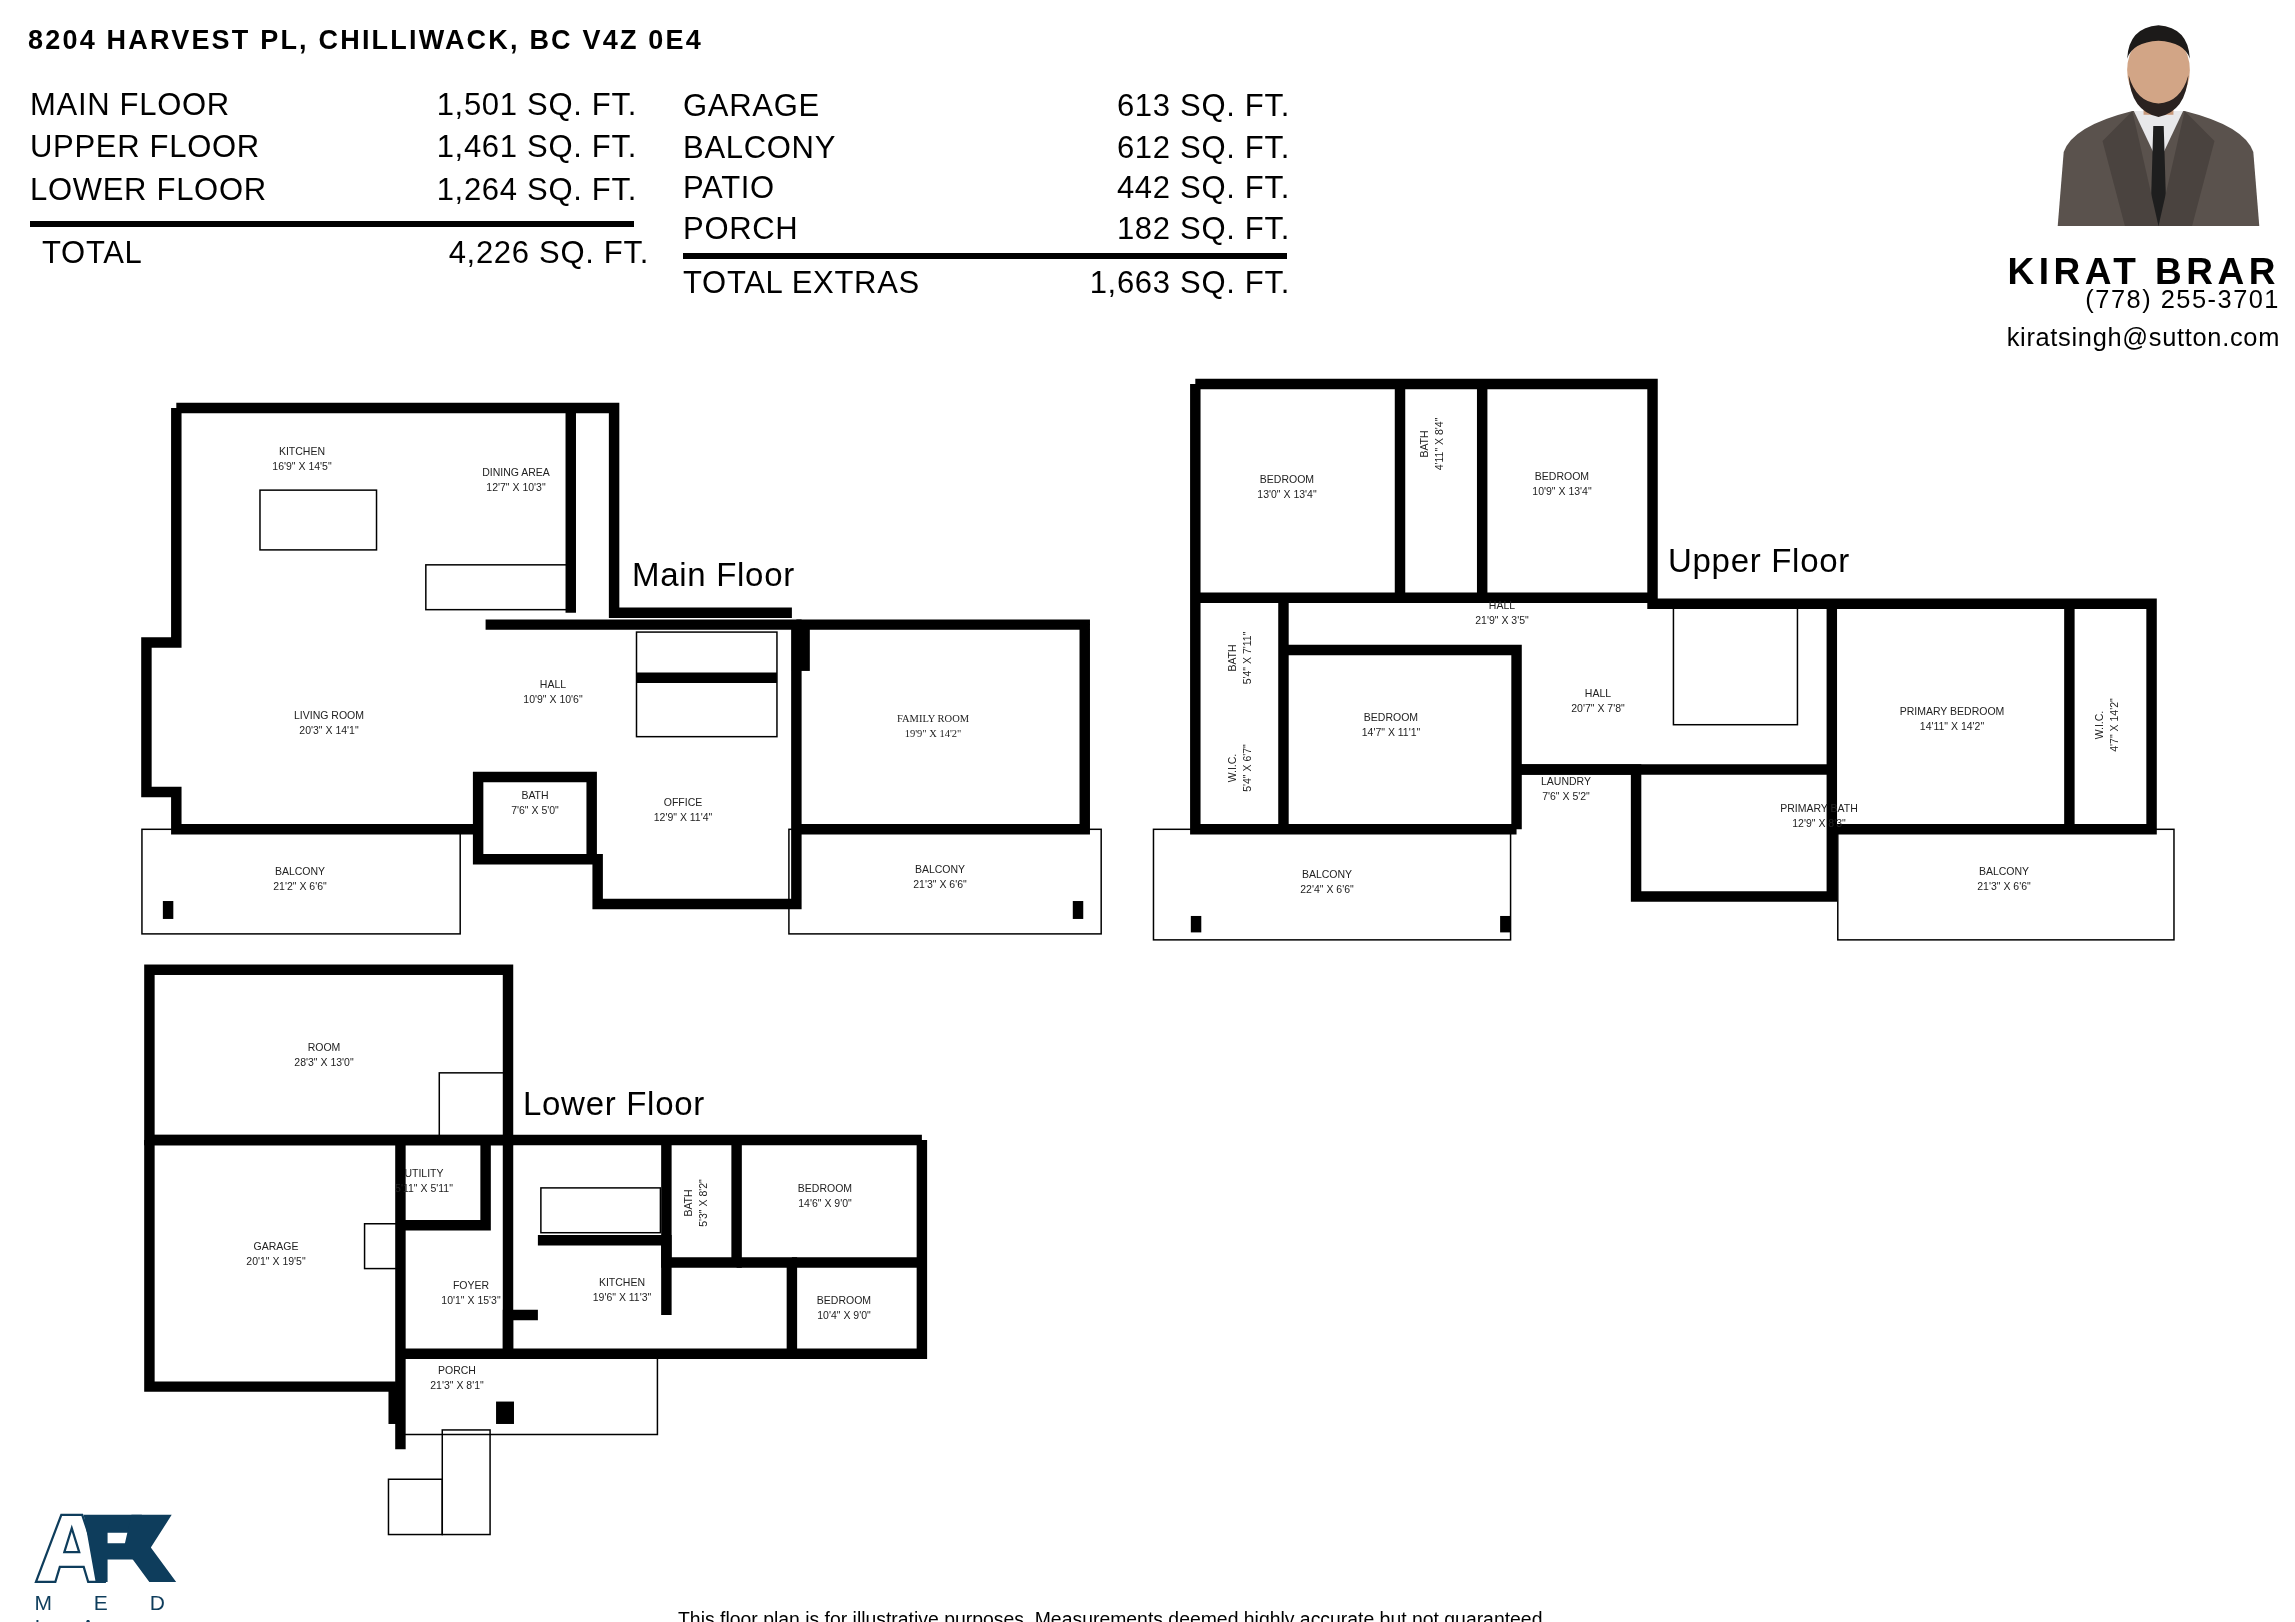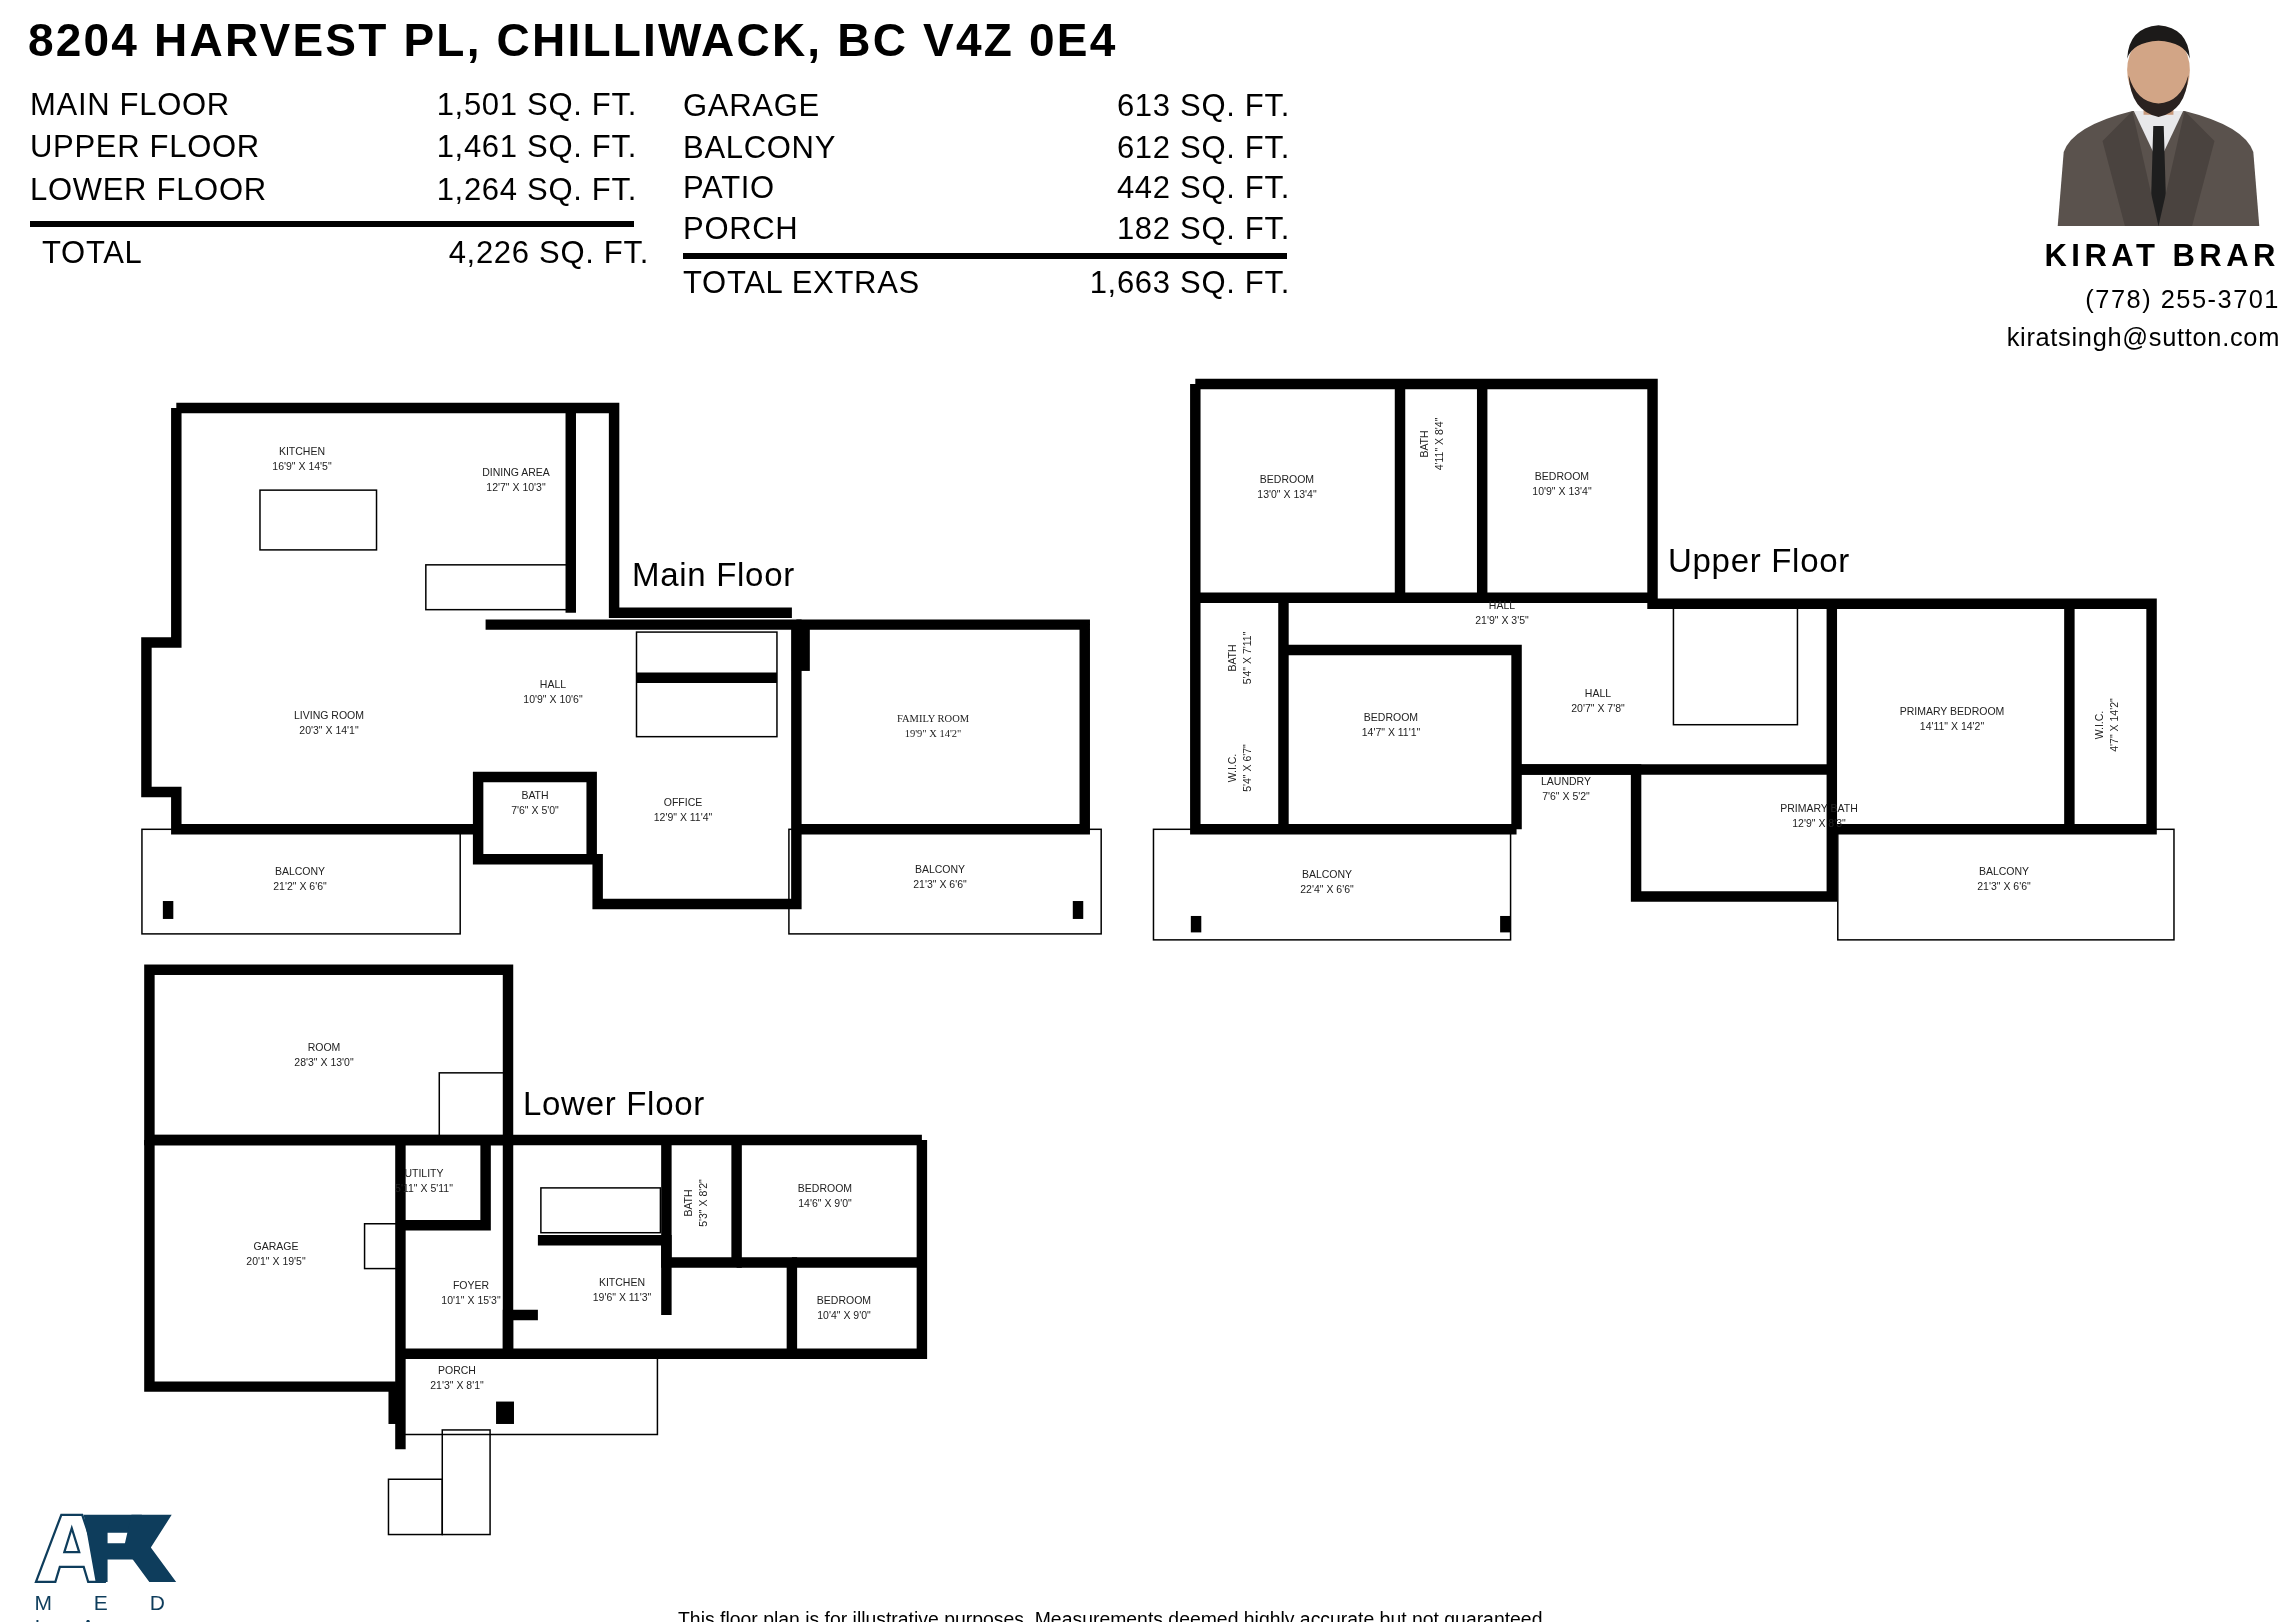--- a/index.html
+++ b/index.html
@@ -1,23 +1,23 @@
 <!DOCTYPE html>
 <html style="font-size:12px"><head>
 <meta charset="utf-8">
 <style>
   html,body{margin:0;padding:0;background:#fff;}
   body{width:2295px;height:1622px;position:relative;overflow:hidden;font-family:"Liberation Sans",sans-serif;color:#000;}
   .abs{position:absolute;}
-  .title{left:28px;top:13px;font-size:46px;font-weight:bold;letter-spacing:2.2px;}
+  .title{left:28px;top:25px;font-size:27px;font-weight:bold;letter-spacing:2.2px;}
   .srow{position:absolute;font-size:31px;letter-spacing:0.7px;}
   .srow .lbl{position:absolute;left:0;white-space:nowrap;}
   .srow .val{position:absolute;right:0;white-space:nowrap;}
   .rule{position:absolute;height:6px;background:#000;}
-  .agent-name{right:15px;top:238px;font-size:31px;font-weight:bold;letter-spacing:4.5px;}
+  .agent-name{right:15px;top:251px;font-size:37px;font-weight:bold;letter-spacing:4.5px;}
   .agent-phone{right:15px;top:285px;font-size:25.4px;letter-spacing:1.5px;}
   .agent-email{right:15px;top:323px;font-size:25.4px;letter-spacing:0.7px;}
   .floor-label{font-size:33px;letter-spacing:0.7px;}
   .room{position:absolute;text-align:center;font-size:10.5px;line-height:15px;color:#222;transform:translateX(-50%);white-space:nowrap;}
   .room.v{transform:translate(-50%,-50%) rotate(-90deg);}
   .disclaimer{left:678px;top:1592px;font-size:19.4px;margin-top:16px;}
   .logo{left:30px;top:1513px;width:179px;height:105px;}
   svg.plan{position:absolute;left:0;top:0;}
 </style>
 </head>

